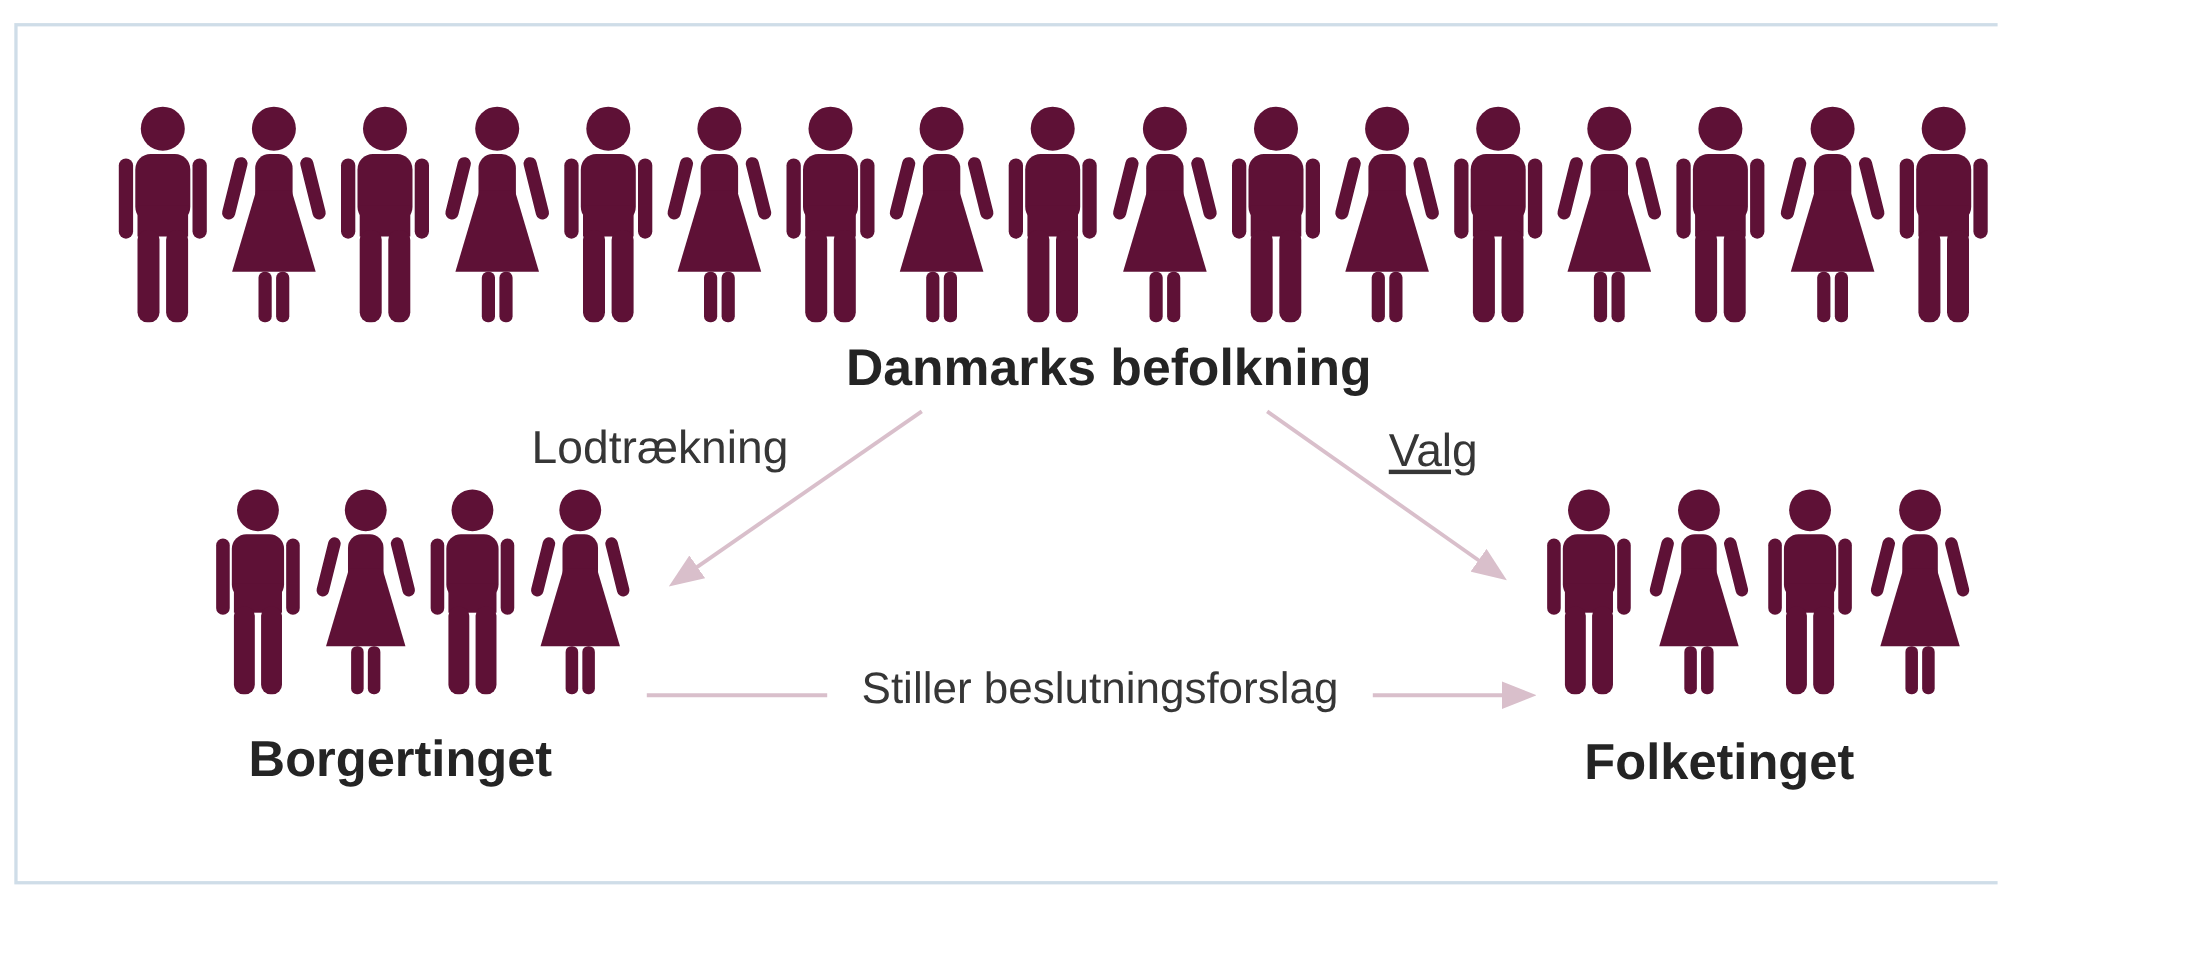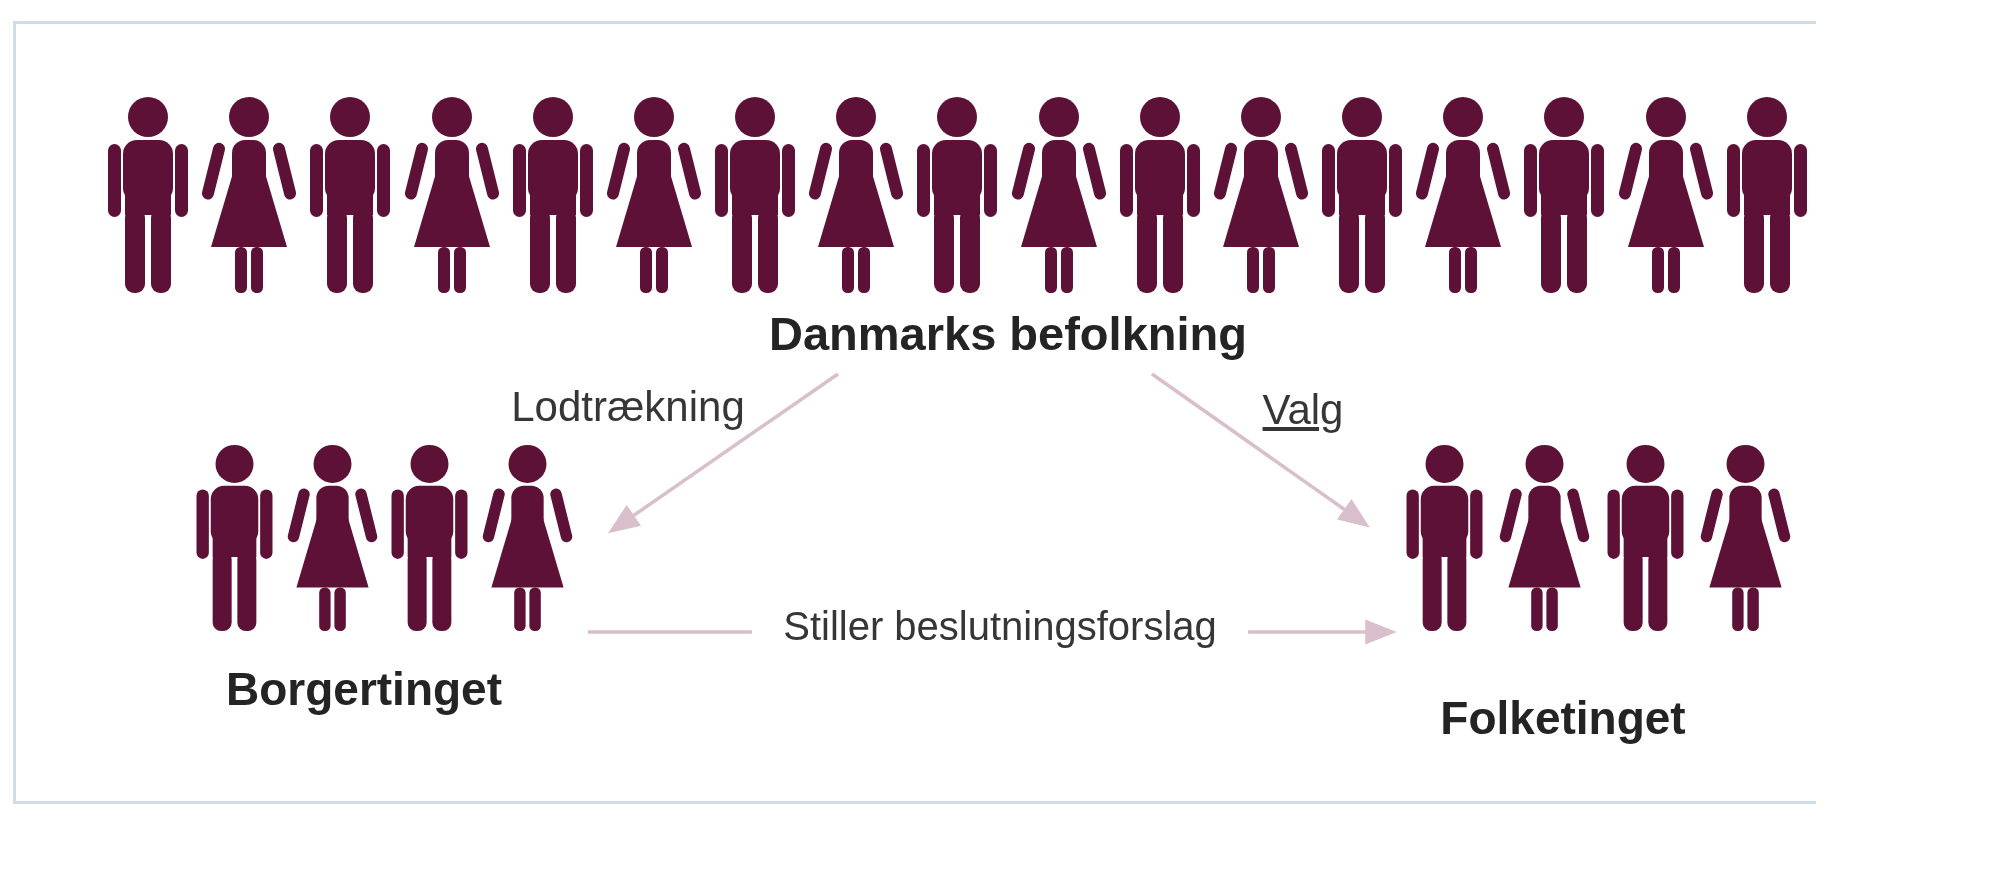--- a/index.html
+++ b/index.html
@@ -31,33 +31,33 @@
   .row-folketinget{left:1397px;top:443px;width:396px;height:190px;}
   .figure-row svg{display:block;flex:0 0 auto;}
   .diagram-title{
     position:absolute;left:8px;top:306px;width:2000px;text-align:center;
     font-size:47px;font-weight:700;color:var(--title-text);letter-spacing:0px;
   }
   .arrow-label{
     position:absolute;font-size:42px;font-weight:400;color:var(--label-text);
     transform:translateX(-50%);white-space:nowrap;
   }
-  .label-lottery{left:628px;top:383px;}
+  .label-lottery{left:600px;top:383px;}
   .label-election{left:1303px;top:386px;text-decoration:underline;}
   .label-proposal{
     position:absolute;left:1000px;top:604px;transform:translateX(-50%);
     font-size:40px;color:var(--label-text);white-space:nowrap;
     background:var(--panel-bg);padding:0 10px;text-align:center;
   }
   .group-caption{
     position:absolute;transform:translateX(-50%);font-size:46px;font-weight:700;
     color:var(--title-text);white-space:nowrap;
   }
   .caption-borgertinget{left:364px;top:662px;}
-  .caption-folketinget{left:1563px;top:665px;margin-top:26px;}
+  .caption-folketinget{left:1563px;top:665px;}
   .arrows-layer{position:absolute;left:0;top:0;pointer-events:none;}
   .defs-holder{position:absolute;width:0;height:0;overflow:hidden;}
 </style>
 </head>
 <body>
 
 <svg class="defs-holder" aria-hidden="true">
   <defs>
     <symbol id="icon-male" viewBox="0 0 100 200">
       <circle cx="50" cy="22" r="20"></circle>

